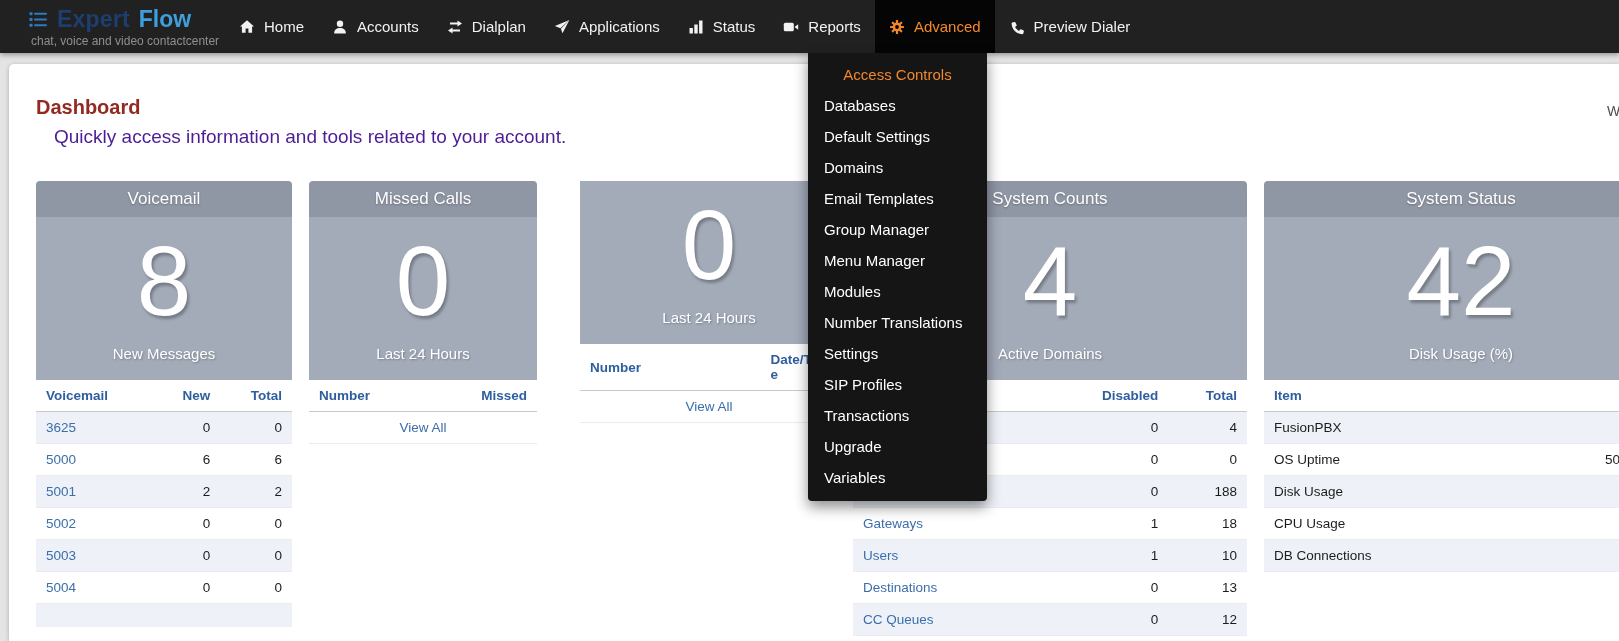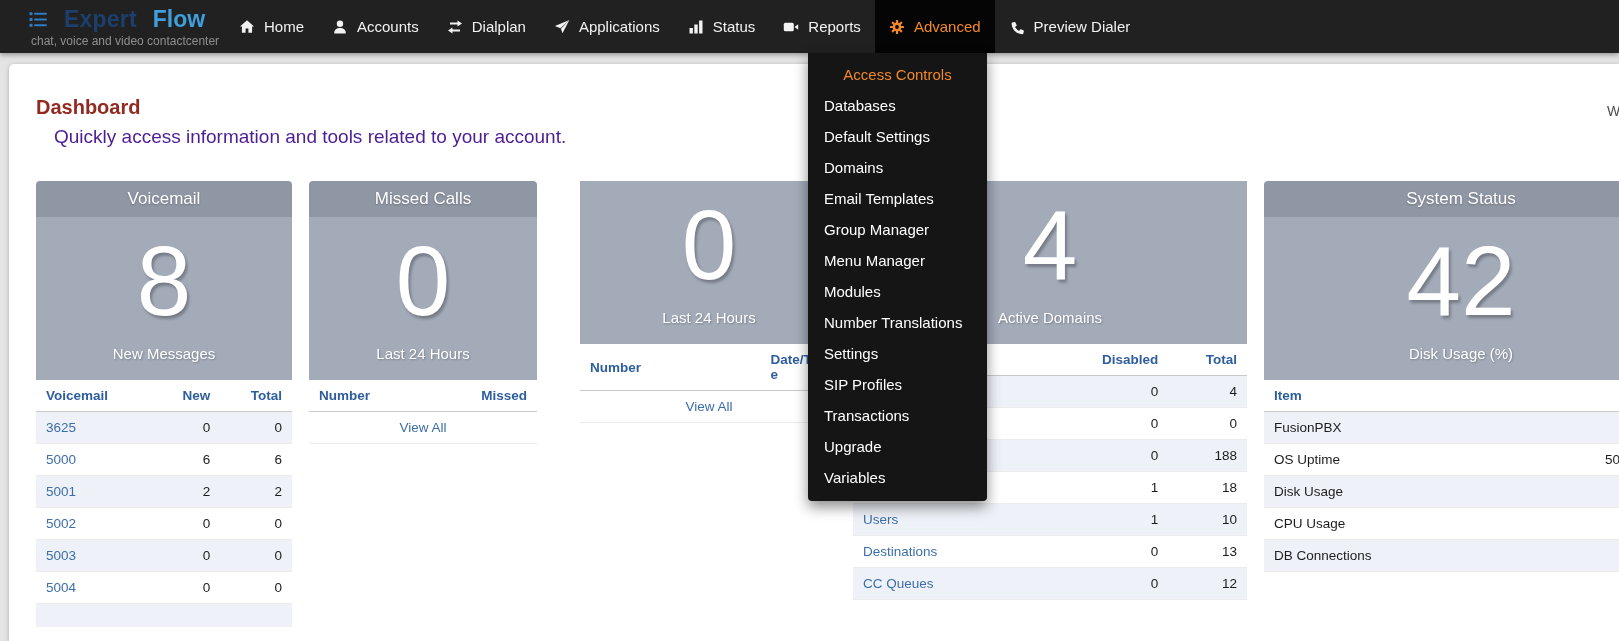--- a/index.html
+++ b/index.html
@@ -9,21 +9,21 @@
     background:#e4e4e4;
     position:relative;
     overflow:hidden;
   }
   a { text-decoration:none; }
 
   
   .navbar { position:absolute; top:0; left:0; width:1619px; height:53px; background:#212121;
             z-index:40; box-shadow:0 2px 5px rgba(0,0,0,0.35); }
   .logo { position:absolute; left:29px; top:6px; cursor:pointer; }
-  .logo-row { display:flex; align-items:center; gap:16px; }
+  .logo-row { display:flex; align-items:center; gap:9px; }
   .logo-icon { width:19px; height:19px; }
   .logo-expert { font-size:23px; font-weight:bold; color:#1c3f6e; letter-spacing:.2px; }
   .logo-flow   { font-size:23px; font-weight:bold; color:#3f9fdc; }
   .logo-tagline{ font-size:12px; color:#8f8f8f; margin-top:1px; padding-left:2px; white-space:nowrap; }
 
   .nav-menu { position:absolute; left:225px; top:0; height:53px; display:flex; }
   .nav-item { display:flex; align-items:center; gap:9px; padding:0 14px; font-size:15px;
               color:#f2f2f2; cursor:pointer; white-space:nowrap; }
   .nav-item svg { width:16px; height:16px; flex:0 0 auto; }
   .nav-item.active { background:#050505; color:#f3882b; }
@@ -273,20 +273,21 @@
         <tr class="viewall">
           <td colspan="2">
             <a href="#">View All</a>
           </td>
         </tr>
       </tbody>
     </table>
   </section>
 
   <section class="card card-4">
+    <div class="card-header">System Counts</div>
     <div class="card-body">
       <div class="card-count">4</div>
       <div class="card-label">Active Domains</div>
     </div>
     <table class="card-table">
       <colgroup>
           <col style="width:50%">
           <col style="width:30%">
           <col style="width:20%">
         </colgroup>

